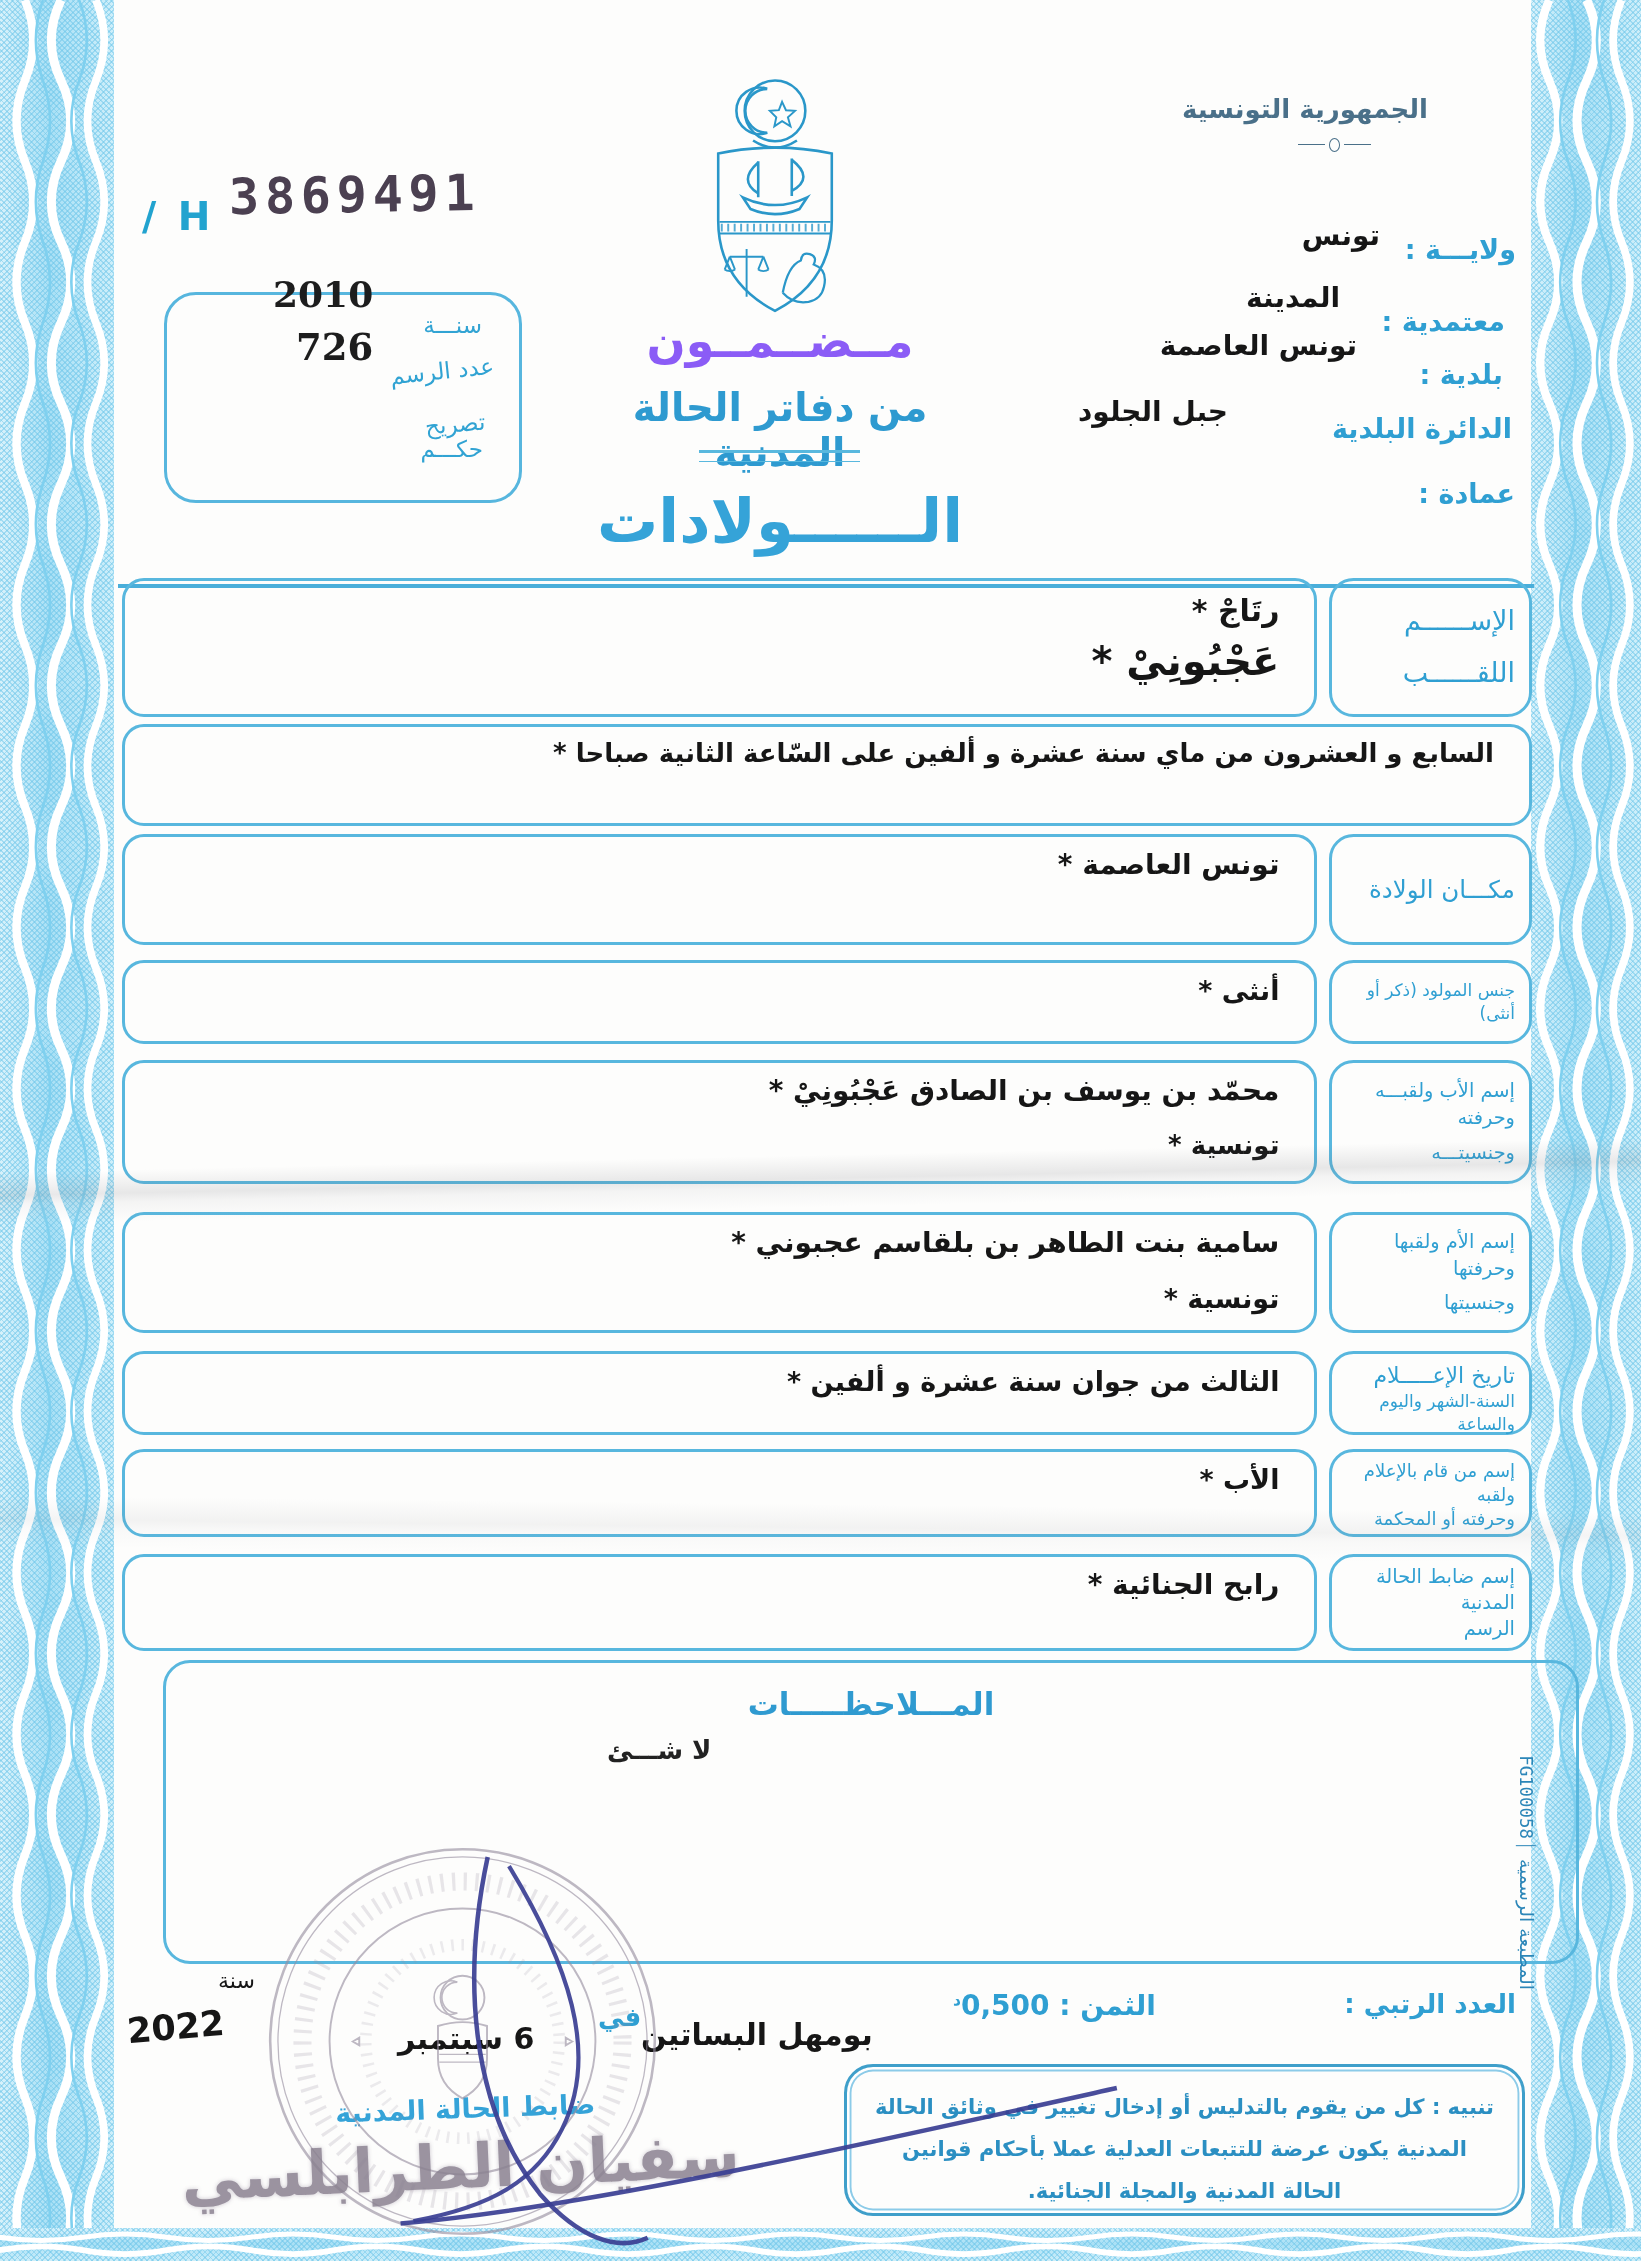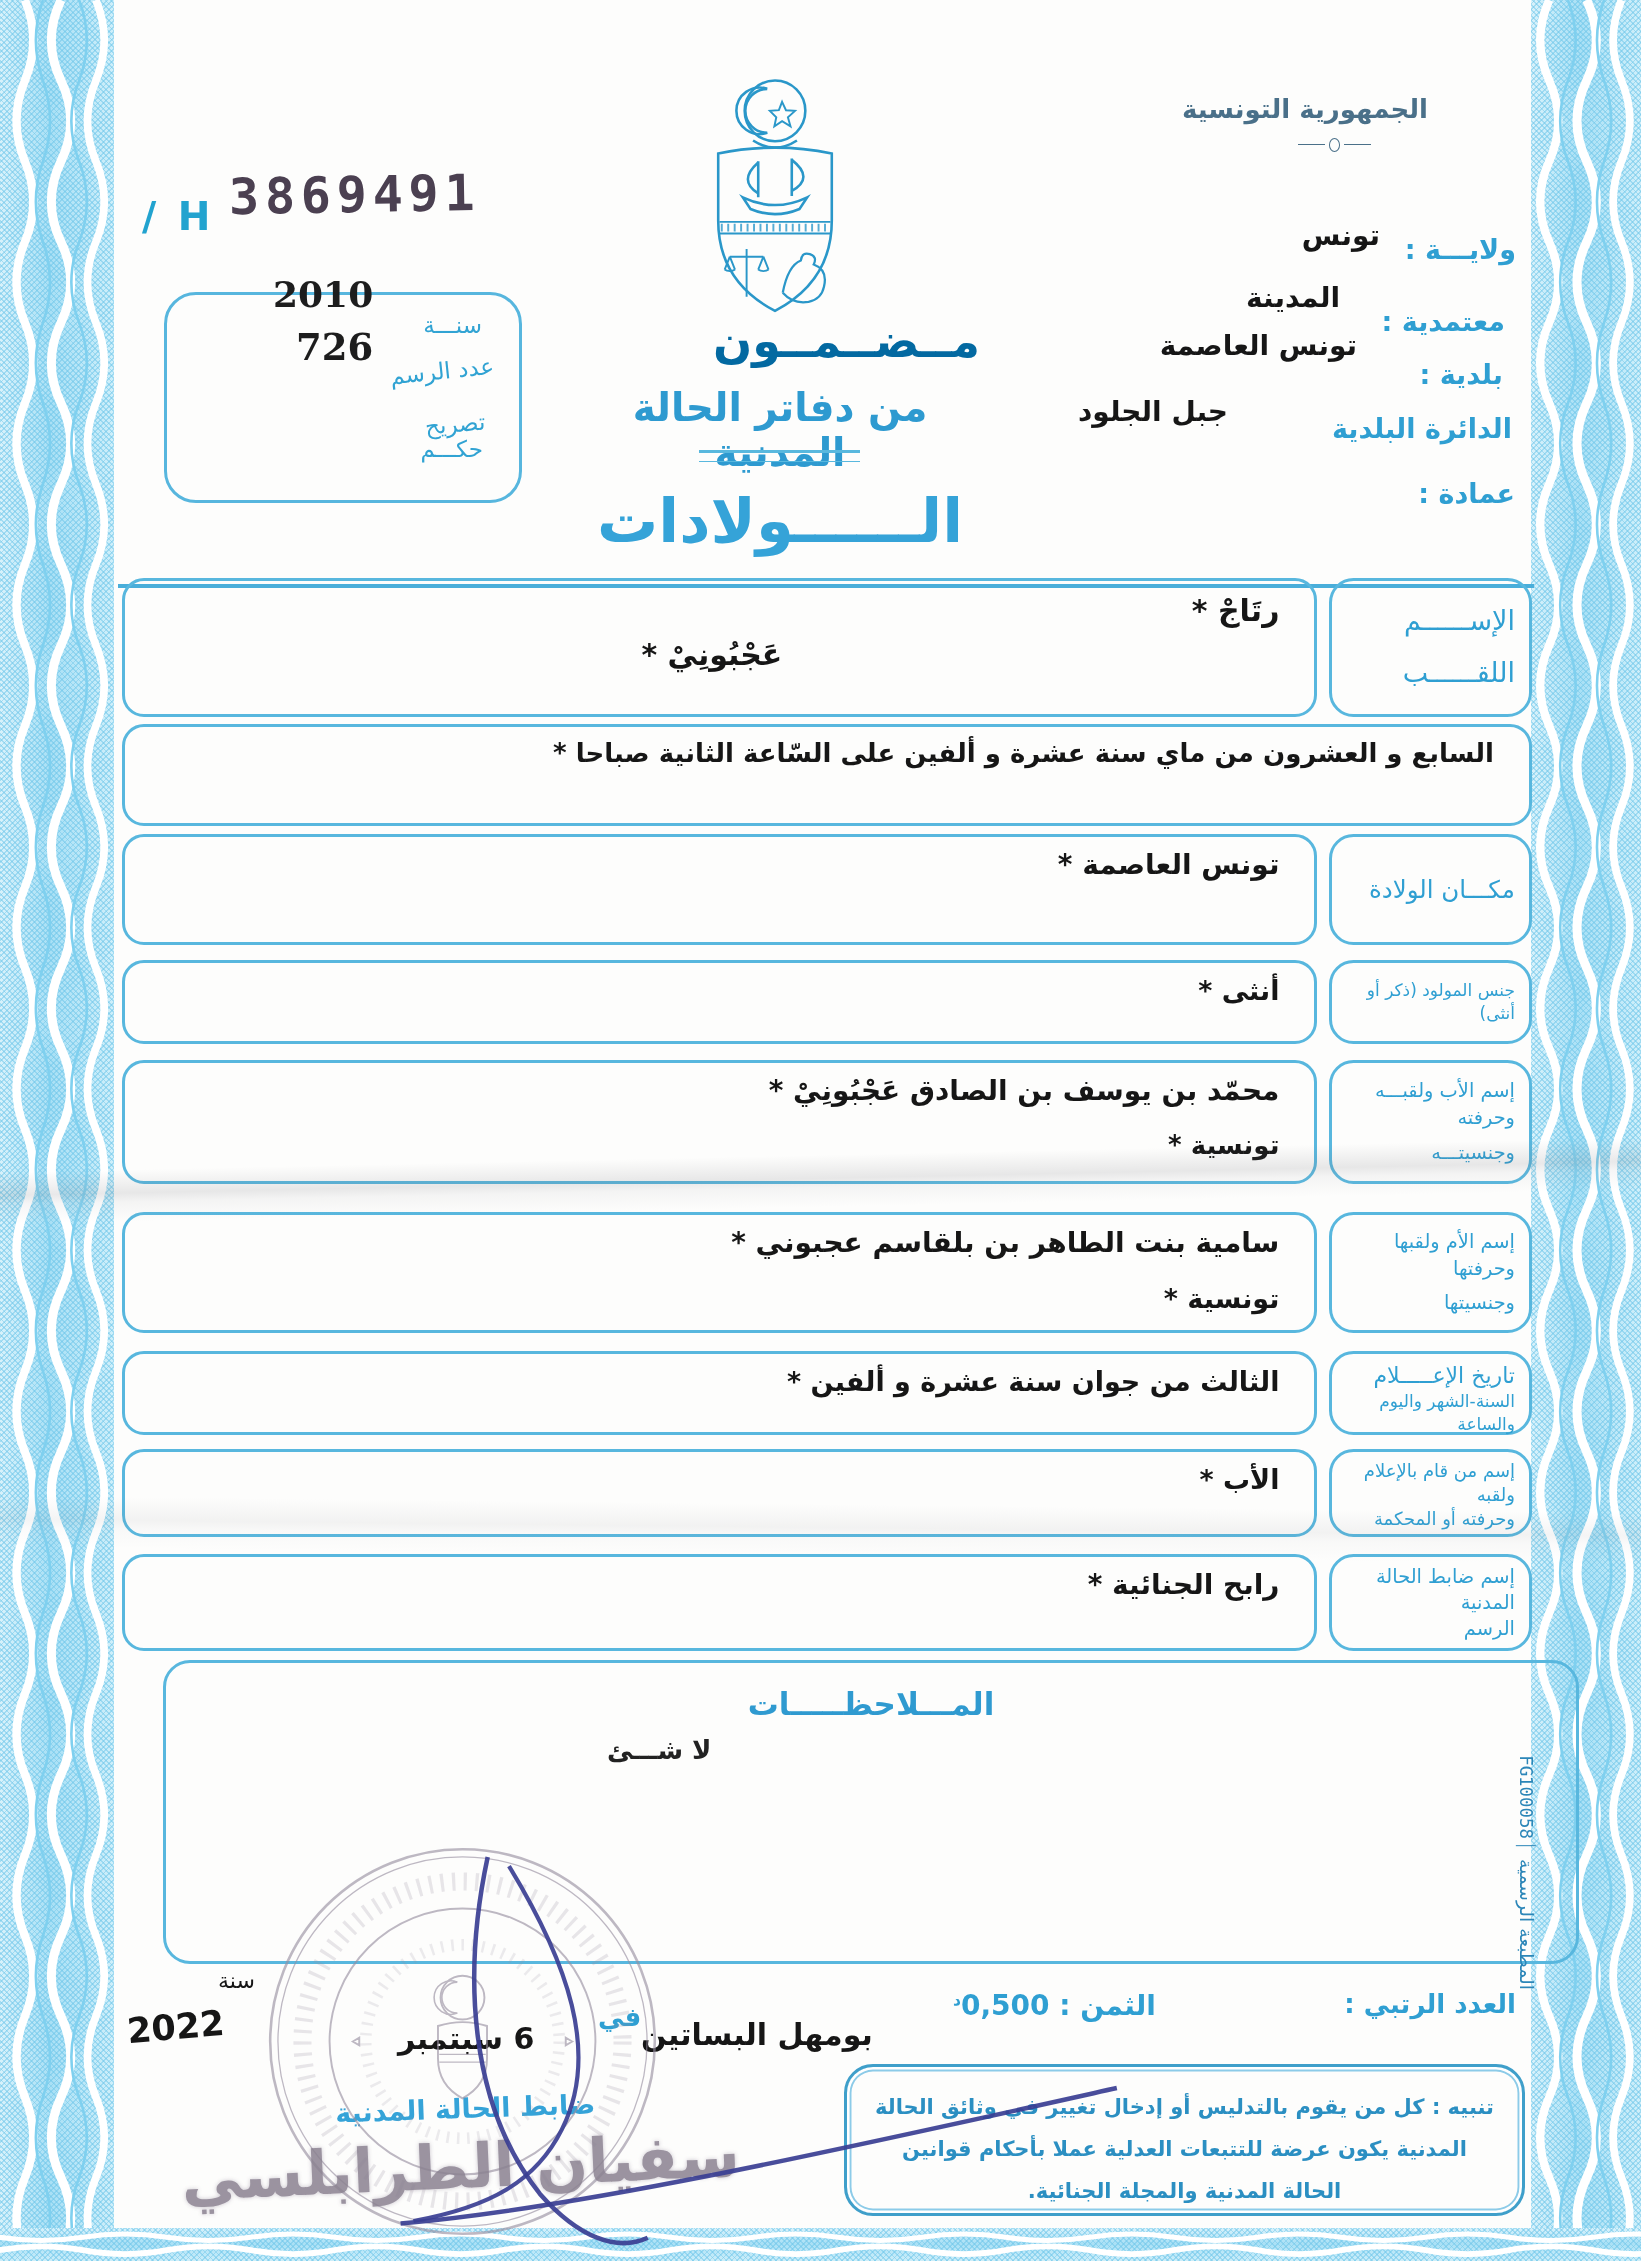--- a/index.html
+++ b/index.html
@@ -29,21 +29,21 @@
   .serial-prefix{font-size:39px;font-weight:bold;color:#22a3cf;letter-spacing:3.9px;}
   .serial-number{font-family:"DejaVu Sans Mono",monospace;font-size:50px;font-weight:bold;
                  color:#4b4051;letter-spacing:5.8px;transform:rotate(-1deg);}
   .republic{font-size:26px;font-weight:bold;color:#4a7089;}
   .flourish{display:flex;align-items:center;gap:3.9px;color:#4a7089;}
   .flourish .fl-line{width:27px;height:0;border-top:1.9px solid #4a7089;}
   .flourish .fl-dot{width:9px;height:11.6px;border:1.9px solid #4a7089;border-radius:50%;}
   .stamp-box{border:3.9px solid #57b6de;border-radius:32px;width:352px;height:205px;}
   .stamp-box .sb-lbl{position:absolute;color:#31a3d3;font-size:23px;}
   .stamp-box .sb-val{position:absolute;color:#1d1d1d;font-weight:bold;font-family:"DejaVu Serif",serif;}
-  .title-1{font-size:46px;font-weight:bold;color:#0369a1;width:400px;}
+  .title-1{font-size:46px;font-weight:bold;color:#8b5cf6;width:400px;text-align:center;}
   .title-2{font-size:39px;font-weight:bold;color:#2e9ad0;width:400px;text-align:center;}
   .title-underline{width:161px;height:7.7px;border-top:3.9px solid #59b8de;border-bottom:1.9px solid #59b8de;}
   .title-3{font-size:61px;font-weight:bold;color:#35a3d8;width:400px;text-align:center;}
   .hdr-lbl{font-size:27px;font-weight:bold;color:#2f9fd2;}
   .hdr-val{font-size:28px;font-weight:bold;color:#161616;}
   .sep-line{height:3.9px;background:#49aeda;}
   
   .row{position:absolute;left:123px;width:1410px;display:flex;gap:11.6px;z-index:2;}
   .row-label{width:203px;flex:0 0 203px;border:3.2px solid #58b7de;border-radius:24.5px;
              display:flex;flex-direction:column;justify-content:space-evenly;
@@ -169,21 +169,21 @@
 
   <div class="abs sep-line" style="left:119px;top:584px;width:1416px;"></div>
 
   <div class="row" style="top:578px;height:139px;">
     <div class="row-label">
       <div class="lbl f42">الإســــــم</div>
       <div class="lbl f42">اللقــــــب</div>
     </div>
     <div class="row-value">
       <div class="val" style="font-size:30px;">رتَاجْ *</div>
-      <div class="val v2" style="font-size:30px;text-align:center;">عَجْبُونِيْ *</div>
+      <div class="val v2" style="font-size:40px;">عَجْبُونِيْ *</div>
     </div>
   </div>
 
   <div class="row" style="top:724px;height:102px;">
     <div class="row-value">
       <div class="val val-sm">السابع و العشرون من ماي سنة عشرة و ألفين  على السّاعة الثانية صباحا *</div>
     </div>
   </div>
 
   <div class="row" style="top:834px;height:111px;">

